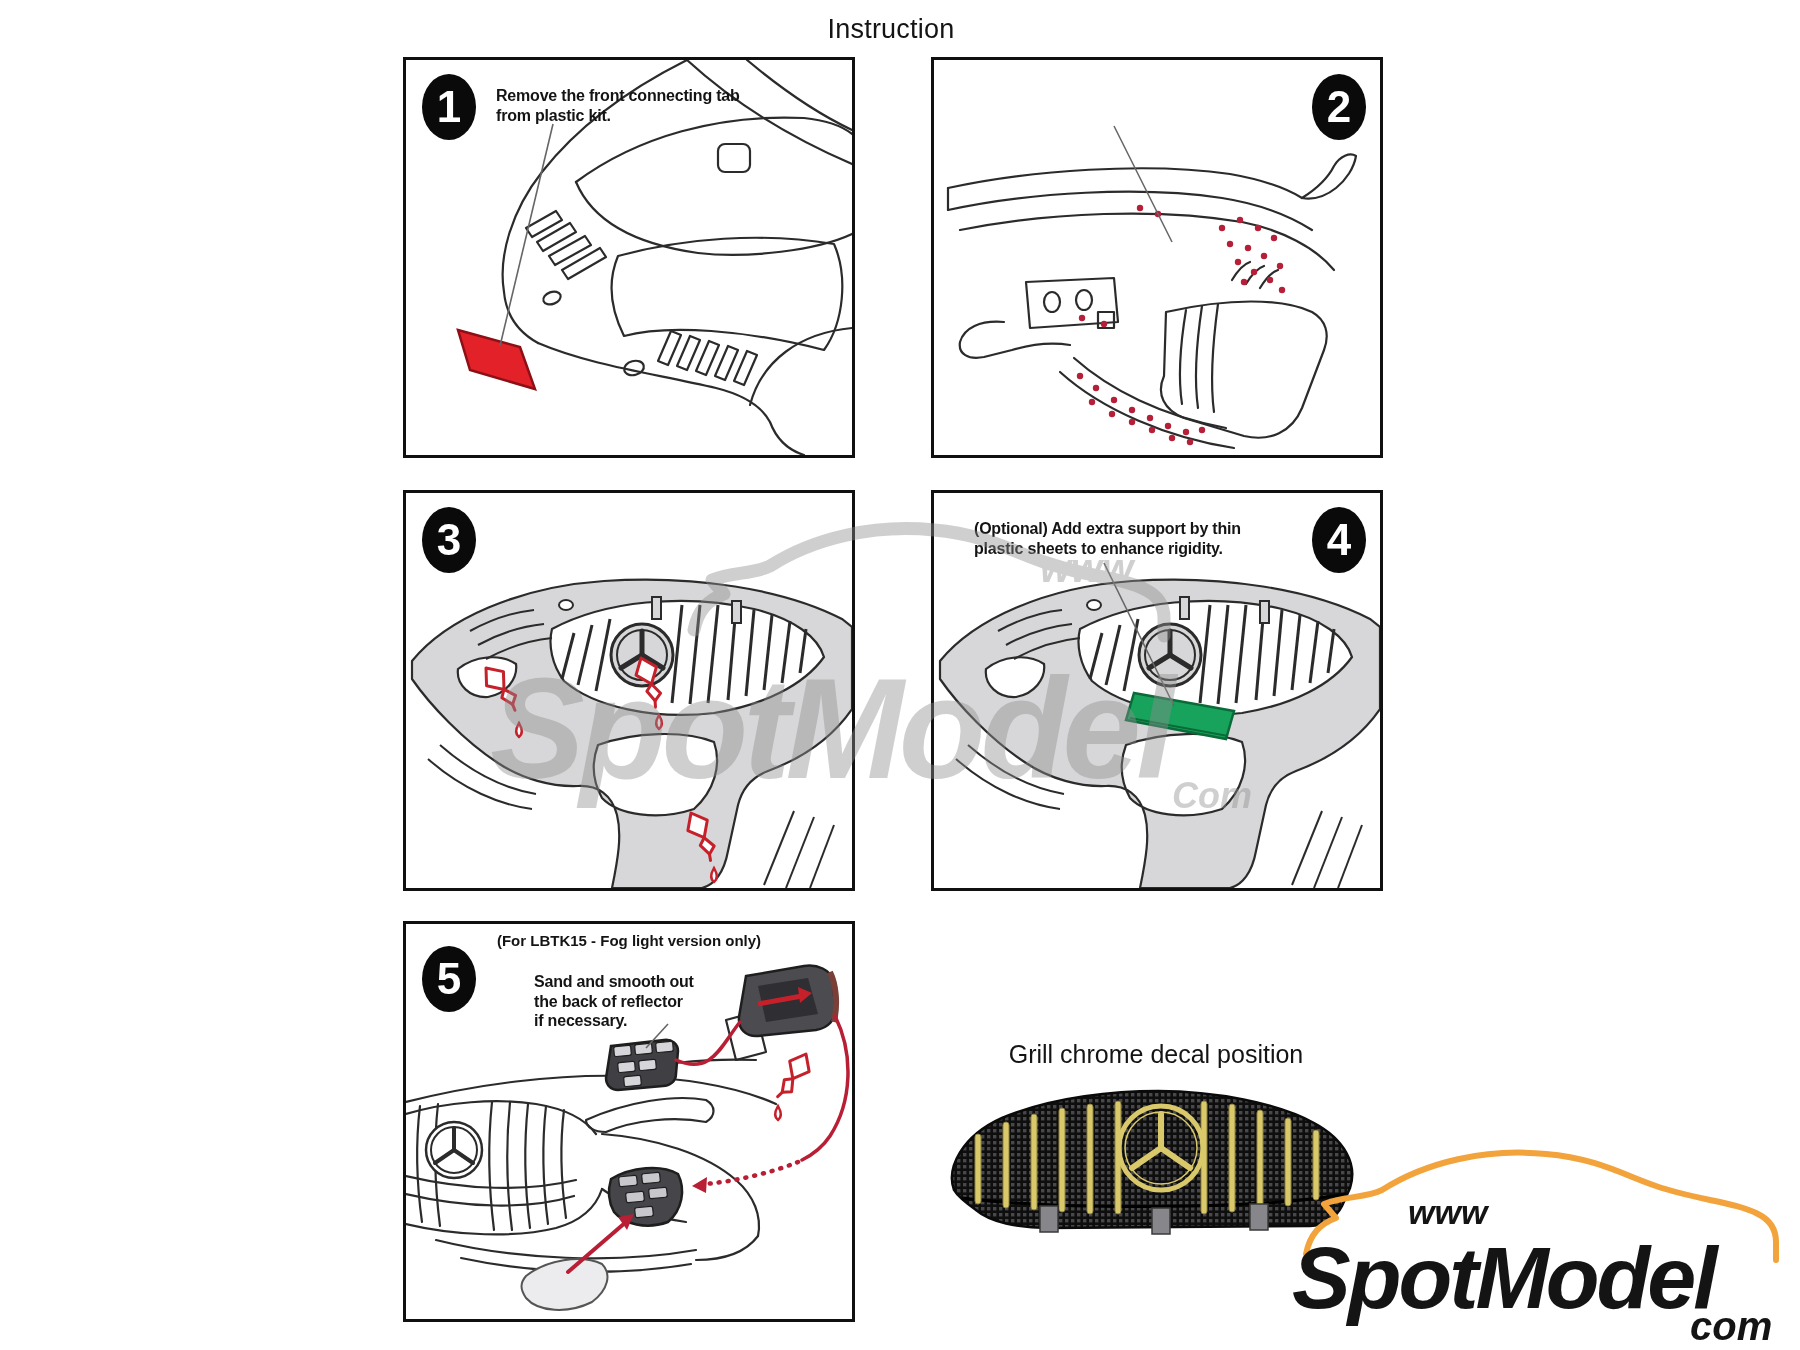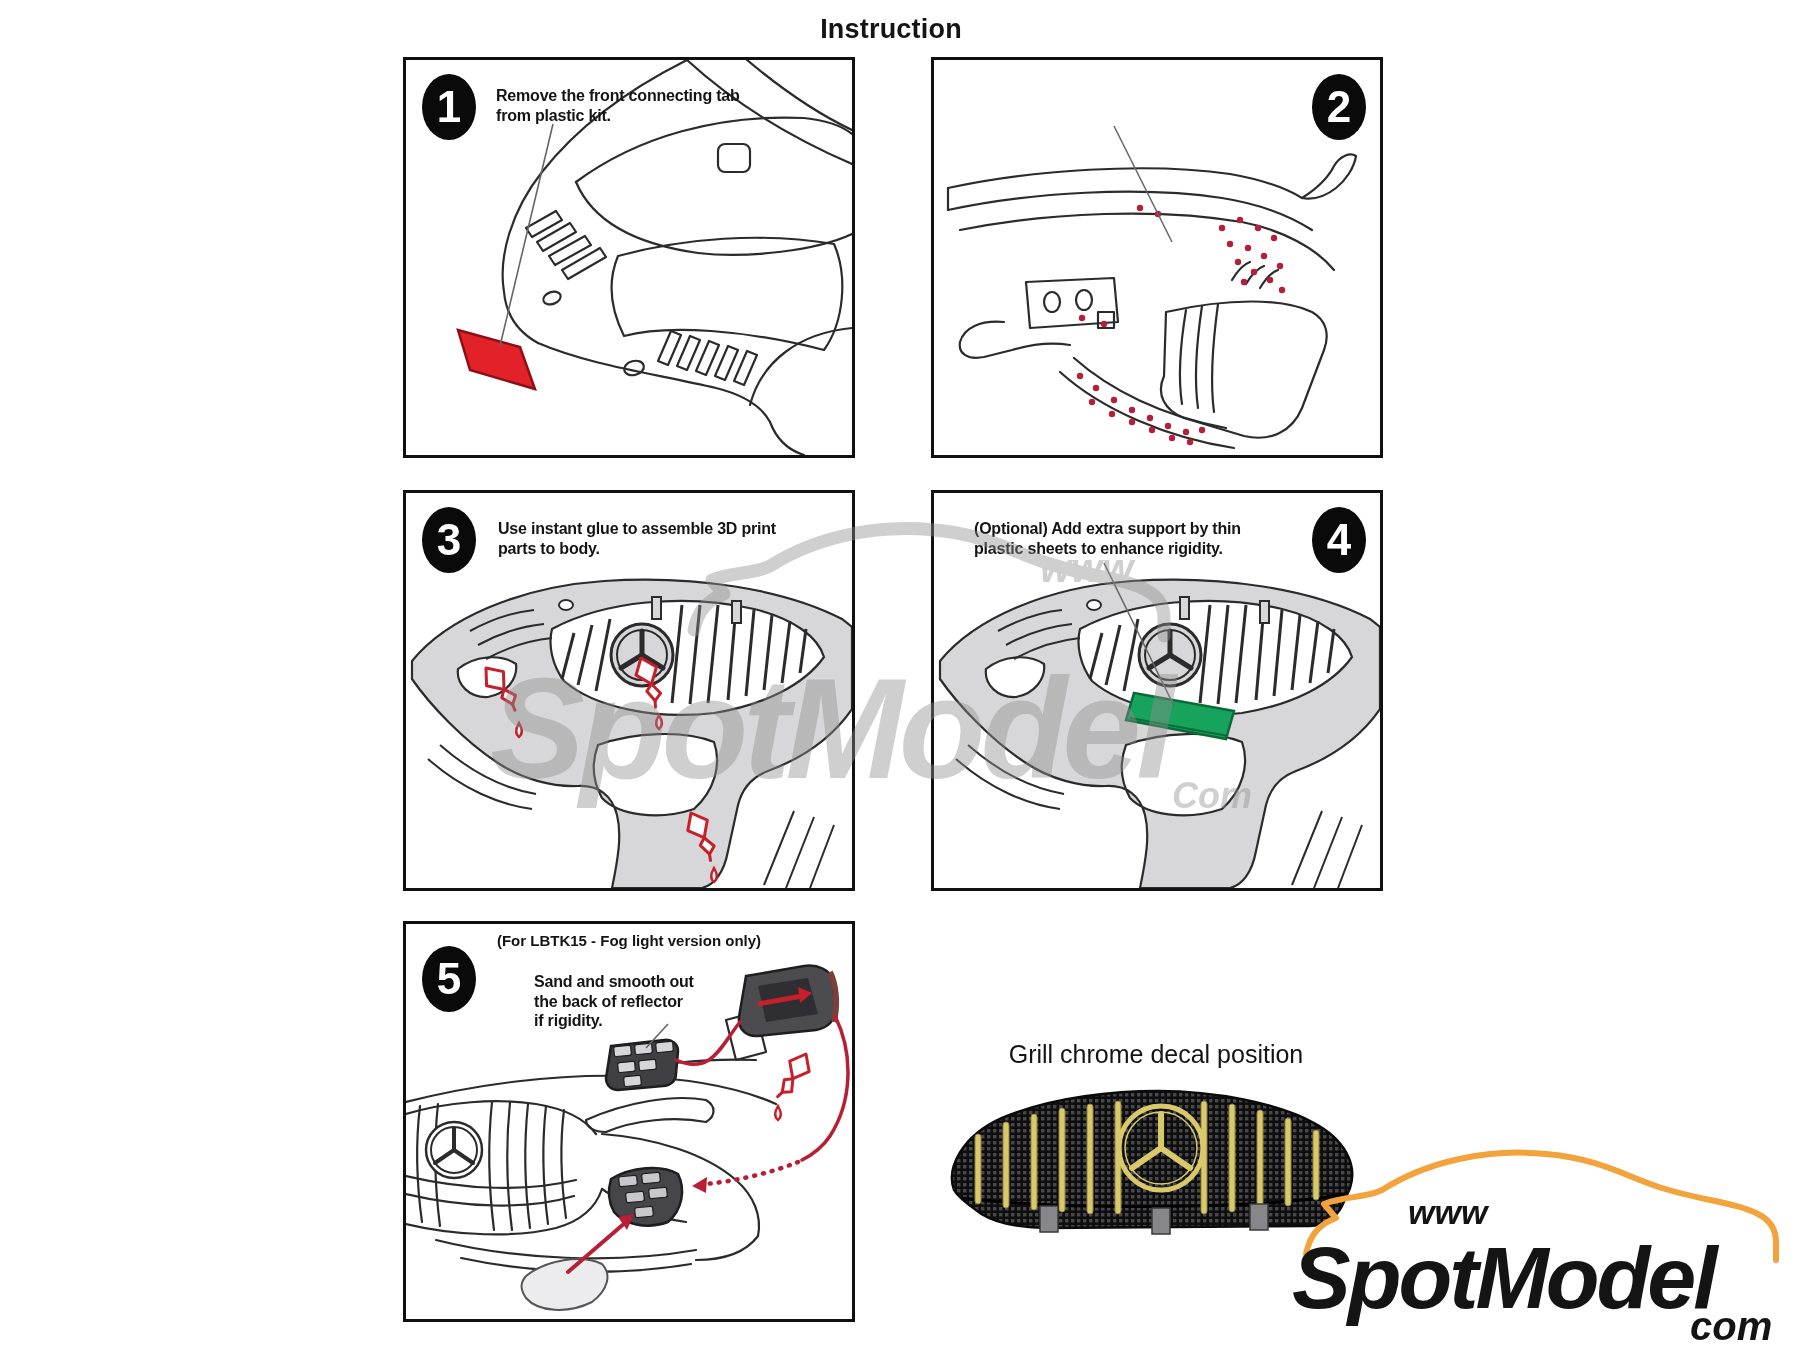--- a/index.html
+++ b/index.html
@@ -1,17 +1,17 @@
 <!DOCTYPE html>
 <html><head>
 <meta charset="utf-8">
 <style>
   html,body{margin:0;padding:0;background:#fff;}
   body{width:1800px;height:1350px;position:relative;font-family:"Liberation Sans",sans-serif;color:#141414;overflow:hidden;}
-  .page-title{position:absolute;left:398px;top:14px;width:986px;text-align:center;font-size:27px;font-weight:bold;letter-spacing:.2px;}
+  .page-title{position:absolute;left:398px;top:14px;width:986px;text-align:center;font-size:27px;font-weight:normal;letter-spacing:.2px;}
   .panel{position:absolute;width:446px;height:395px;border:3px solid #101010;background:#fff;}
   .p1{left:403px;top:57px}.p2{left:931px;top:57px}.p3{left:403px;top:490px}.p4{left:931px;top:490px}.p5{left:403px;top:921px}
   .badge{position:absolute;width:54px;height:66px;border-radius:50%;background:#0a0a0a;color:#fff;
          display:flex;align-items:center;justify-content:center;font-size:44px;font-weight:bold;z-index:5;}
   .badge.left{left:16px;top:14px}.badge.right{right:14px;top:14px}
   .instr{position:absolute;font-weight:bold;font-size:16px;line-height:1.24;letter-spacing:-.2px;z-index:5;}
   .instr5-header{position:absolute;left:0;right:0;top:8px;text-align:center;font-weight:bold;font-size:15px;z-index:5;}
   .art{position:absolute;left:0;top:0;}
   .grill-title{position:absolute;left:930px;top:1040px;width:452px;text-align:center;font-size:25px;font-weight:normal;}
   .grille-svg{position:absolute;left:938px;top:1086px;}
@@ -184,24 +184,20 @@
       <use href="#glueDrop" transform="translate(253,222)"></use>
     </g>
     <g>
       <use href="#glueBottle" transform="translate(285,320) rotate(62)"></use>
       <use href="#glueDrop" transform="translate(308,375)"></use>
     </g>
   </svg>
   <div class="badge left">
       <span>3</span>
     </div>
-  <div class="instr" style="left:92px;top:26px">
-    <div>Use instant glue to assemble 3D print</div>
-    <div>parts to body.</div>
-  </div>
 </div>
 
 <div class="panel p4">
   <svg class="art" width="446" height="395" viewBox="0 0 446 395">
     <use href="#bumperArt"></use>
     <polygon points="200,200 300,218 292,246 192,227" fill="#17a35b" stroke="#0a6b39" stroke-width="2.5"></polygon>
     <line x1="196" y1="225" x2="294" y2="243" stroke="#0a6b39" stroke-width="2"></line>
     <line x1="170" y1="70" x2="240" y2="213" stroke="#666" stroke-width="1.6"></line>
   </svg>
   <div class="badge right">
@@ -289,21 +285,21 @@
     <polygon points="228,290 212,293 221,306" fill="#b81f35"></polygon>
     <line x1="262" y1="100" x2="240" y2="124" stroke="#666" stroke-width="1.6"></line>
   </svg>
   <div class="badge left" style="top:22px">
       <span>5</span>
     </div>
   <div class="instr5-header">(For LBTK15 - Fog light version only)</div>
   <div class="instr" style="left:128px;top:48px;line-height:1.22">
     <div>Sand and smooth out</div>
     <div>the back of reflector</div>
-    <div>if rigidity.</div>
+    <div>if necessary.</div>
   </div>
 </div>
 
 <div class="grill-title">Grill chrome decal position</div>
 
 <svg class="grille-svg" width="440" height="150" viewBox="0 0 440 150">
   <defs>
     <pattern id="mesh" width="6" height="6" patternUnits="userSpaceOnUse">
       <rect width="6" height="6" fill="#0e0e0e"></rect>
       <rect x="1" y="1" width="3.4" height="3.4" fill="#48484c"></rect>

